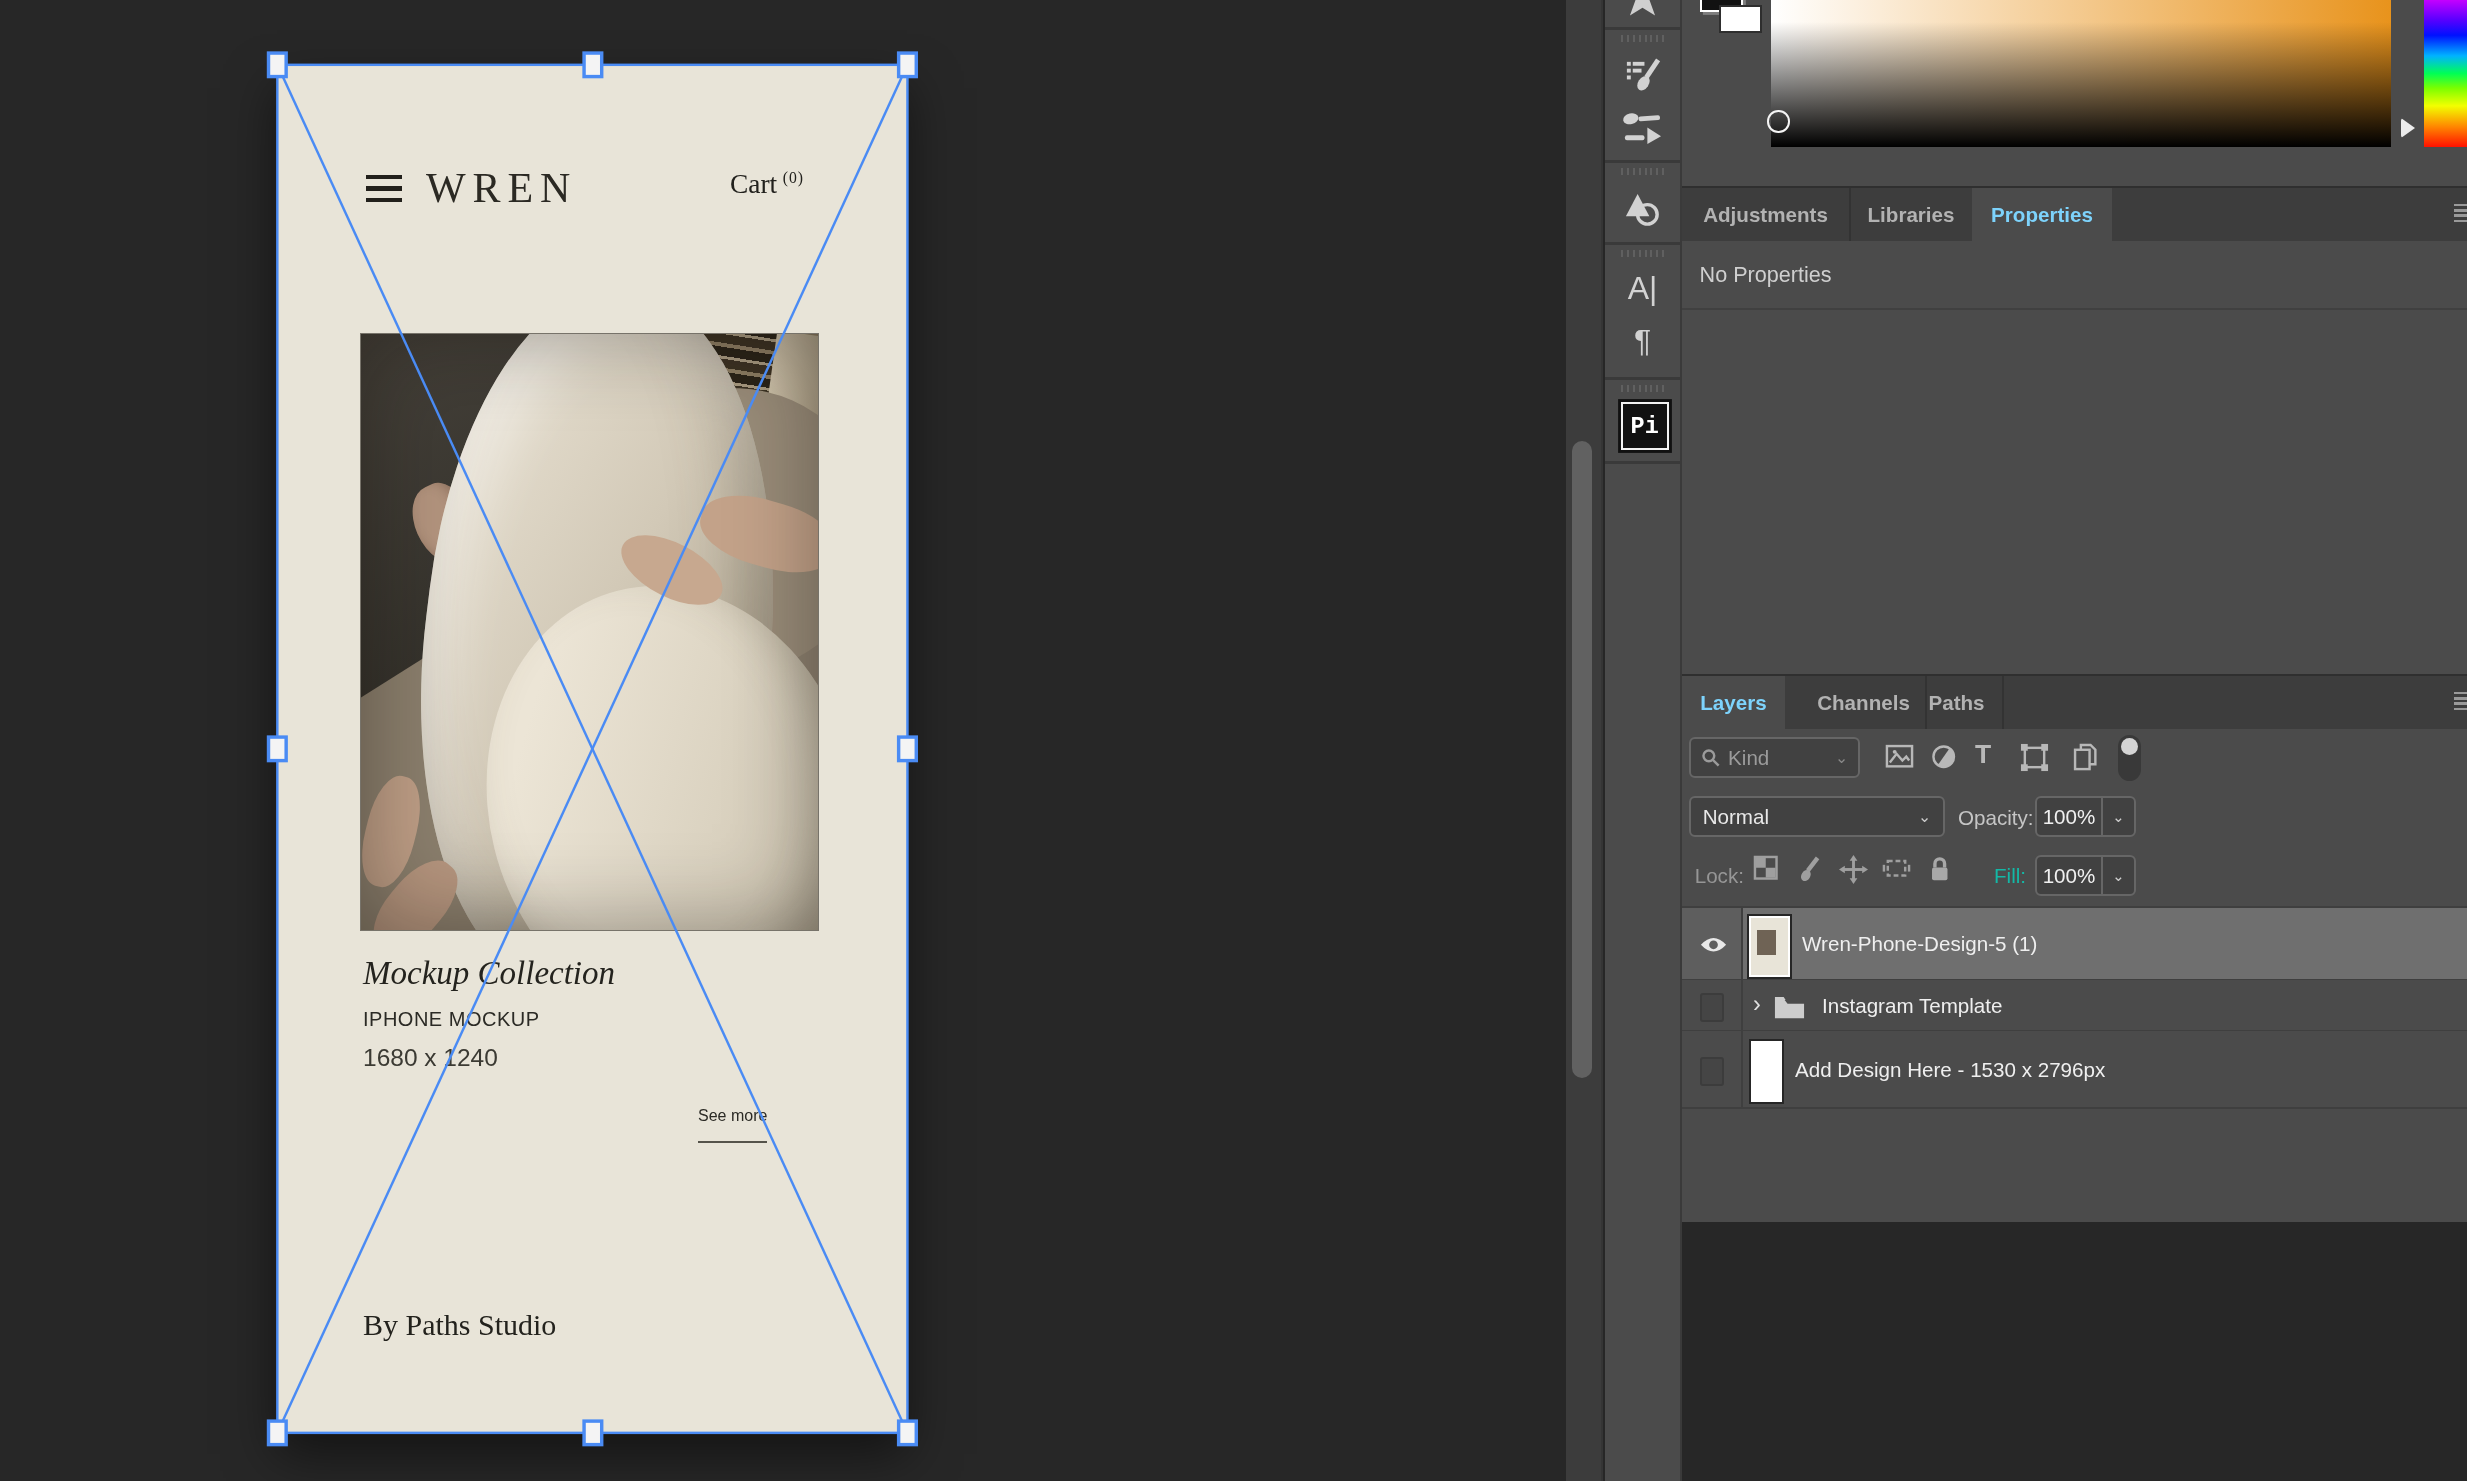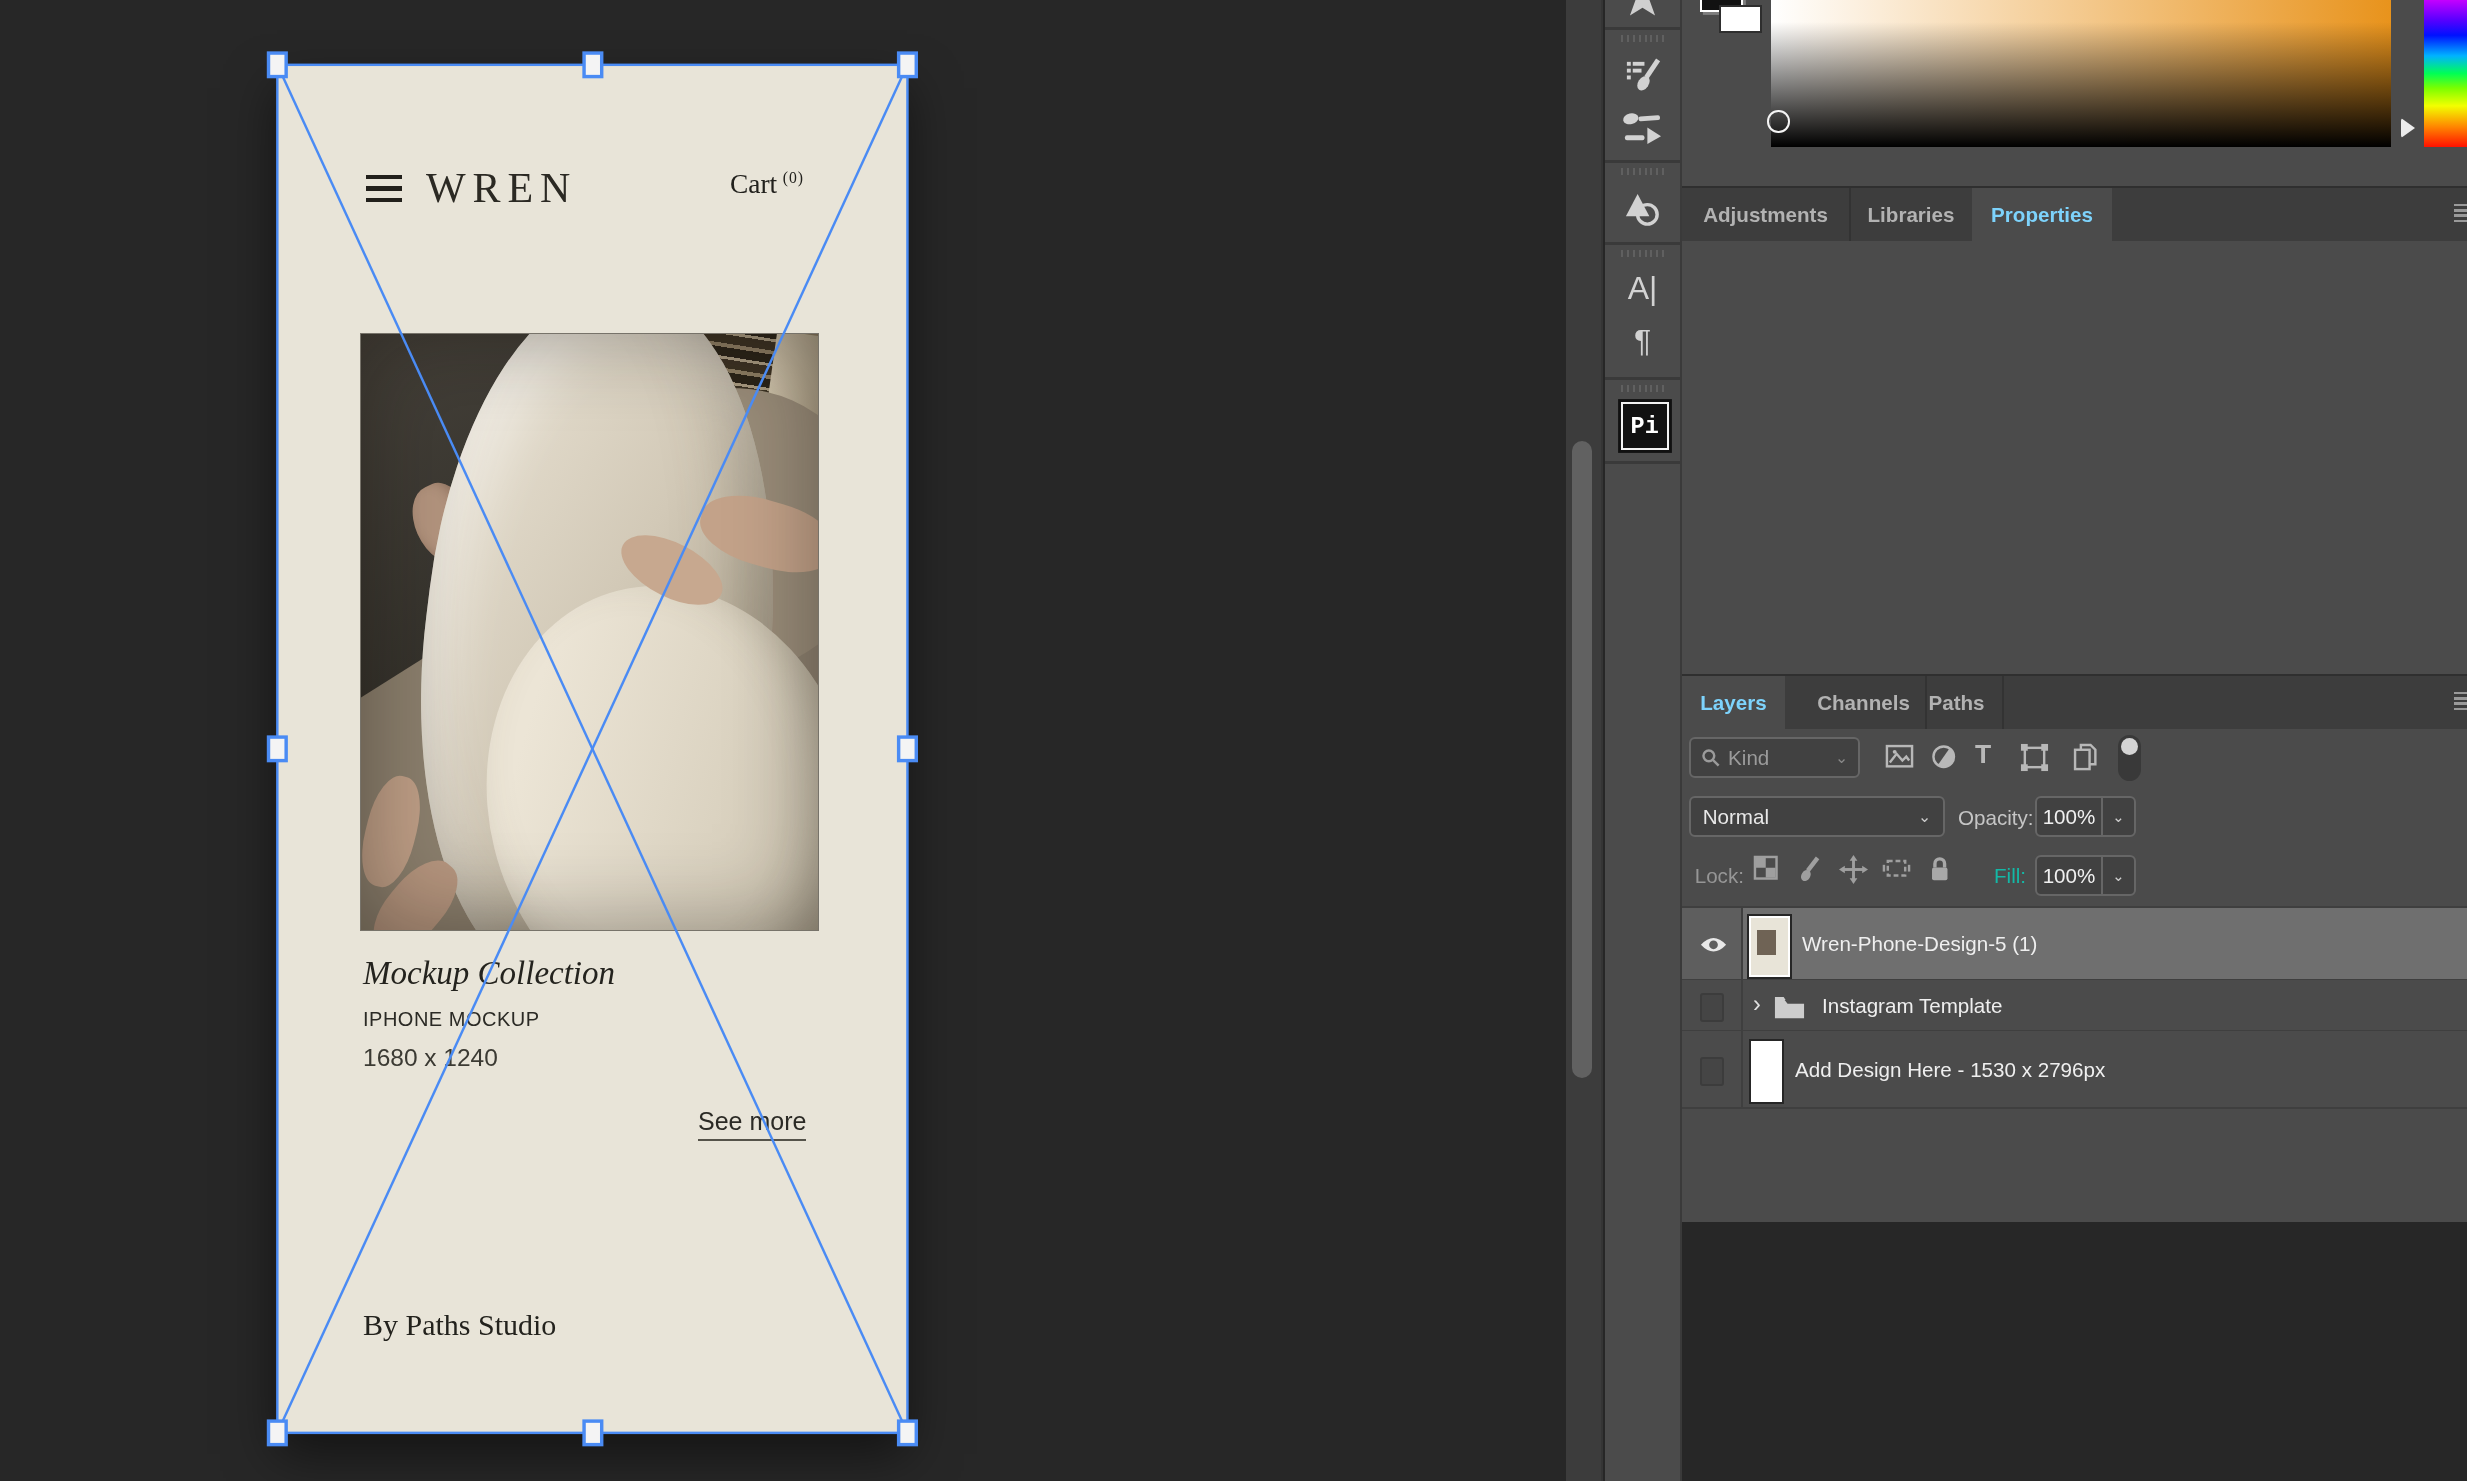--- a/index.html
+++ b/index.html
@@ -39,21 +39,21 @@
   #ph-foot{left:12%;top:25%;width:12%;height:14%;border-radius:55% 45% 45% 60%;transform:rotate(-24deg);
            background:#b2937d;box-shadow:inset -5.9px -7.8px 13.7px rgba(70,48,34,.4);}
   #ph-hand-r{left:56%;top:35%;width:24%;height:9%;border-radius:50%;transform:rotate(27deg);background:#c7a88f;}
   #ph-arm-r{left:74%;top:28%;width:30%;height:11%;border-radius:45%;transform:rotate(16deg);background:#c3a289;}
   #ph-hand-l{left:1%;top:74%;width:11%;height:19%;border-radius:45%;transform:rotate(14deg);background:#bd9d85;}
   #ph-arm-l{left:6%;top:87%;width:12%;height:18%;border-radius:45%;transform:rotate(40deg);background:#b5957e;}
   #ph-vignette{left:0;top:0;width:100%;height:100%;box-shadow:inset 0 0 88px rgba(20,16,10,.4);}
   #collection{left:86px;top:890px;font-size:33px;font-style:italic;color:#24231e;}
   #product{left:86px;top:943px;font-size:20px;letter-spacing:0.5px;color:#2b2a25;}
   #size{left:86px;top:979px;font-size:24.5px;color:#3b3a33;}
-  #see-more{left:421px;top:1042px;font-size:25px;color:#2b2a25;border-bottom:2px solid #55534a;padding-bottom:3px;}
+  #see-more{left:421px;top:1042px;font-size:16px;color:#2b2a25;border-bottom:2px solid #55534a;padding-bottom:16px;}
   #byline{left:86px;top:1243px;font-size:30px;color:#23221d;}
   
   #v-gutter{left:1566px;top:0;width:35px;height:1482px;background:#3c3c3c;border-right:2.9px solid #353535;}
   #v-thumb{left:5.9px;top:441px;width:20.6px;height:637px;border-radius:10.8px;background:#616161;}
   
   #dock{left:1605px;top:0;width:75px;height:1482px;background:#4b4b4b;border-right:2.9px solid #3a3a3a;}
   .seam{position:absolute;left:0;width:75px;height:2.9px;background:#3a3a3a;}
   .griphandle{position:absolute;left:15.7px;width:44px;height:6.9px;
         background:repeating-linear-gradient(90deg,#606060 0 2px,transparent 2px 5.9px);}
   .dock-ic{position:absolute;left:0;width:75px;text-align:center;color:#d2d2d2;}
@@ -237,20 +237,21 @@
       <div class="tab" style="left:0;width:167px;">Adjustments</div>
       <div class="tab" style="left:168px;width:122px;">Libraries</div>
       <div class="tab active" style="left:290px;width:140px;">Properties</div>
       <div class="panel-menu">
           <i></i>
           <i></i>
           <i></i>
           <i></i>
         </div>
     </div>
+    <div id="no-props" class="abs">No Properties</div>
 
     <div class="tabbar" style="top:674px;">
       <div class="tab active" style="left:0;width:103px;">Layers</div>
       <div class="tab" style="left:104px;width:123px;padding-left:16px;">Channels</div>
       <div class="tab" style="left:229px;width:91px;">Paths</div>
       <div class="panel-menu">
           <i></i>
           <i></i>
           <i></i>
           <i></i>

